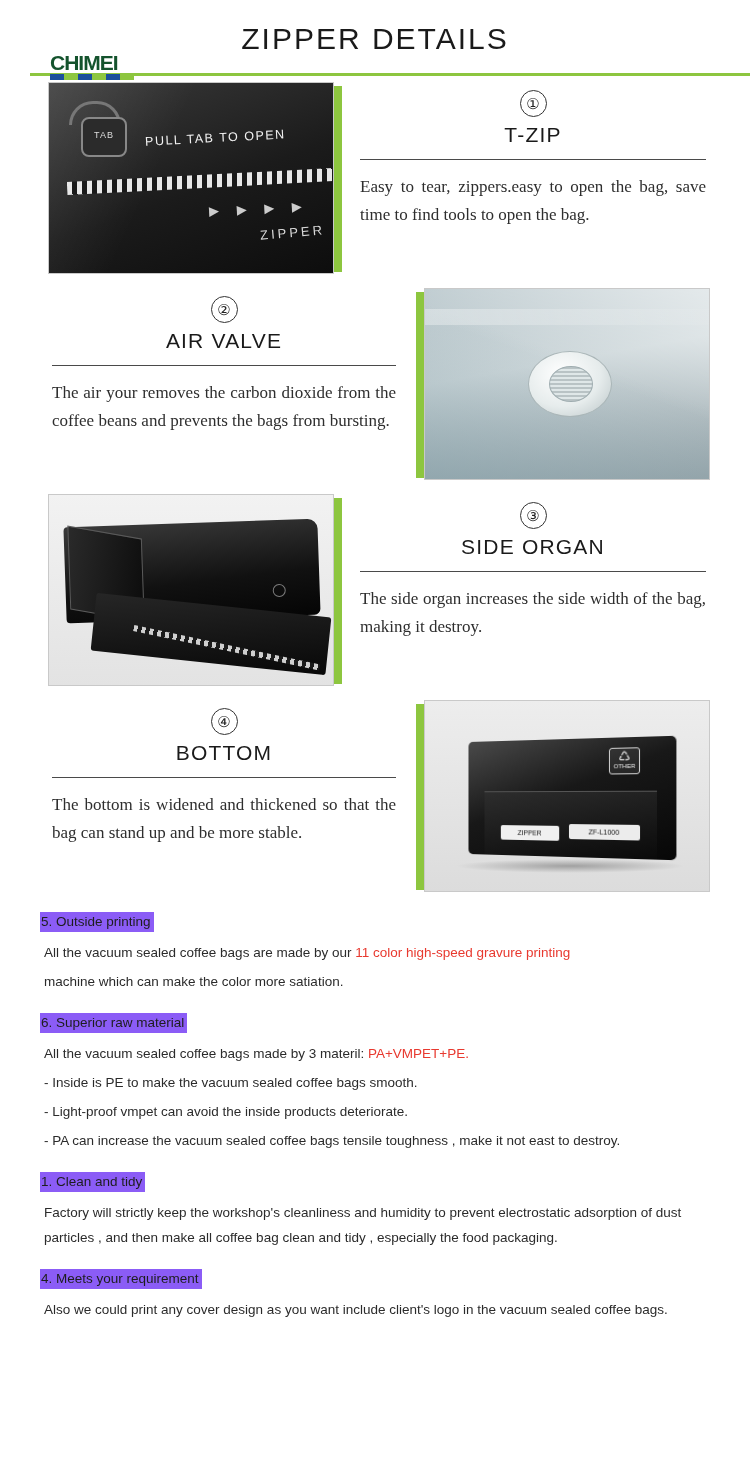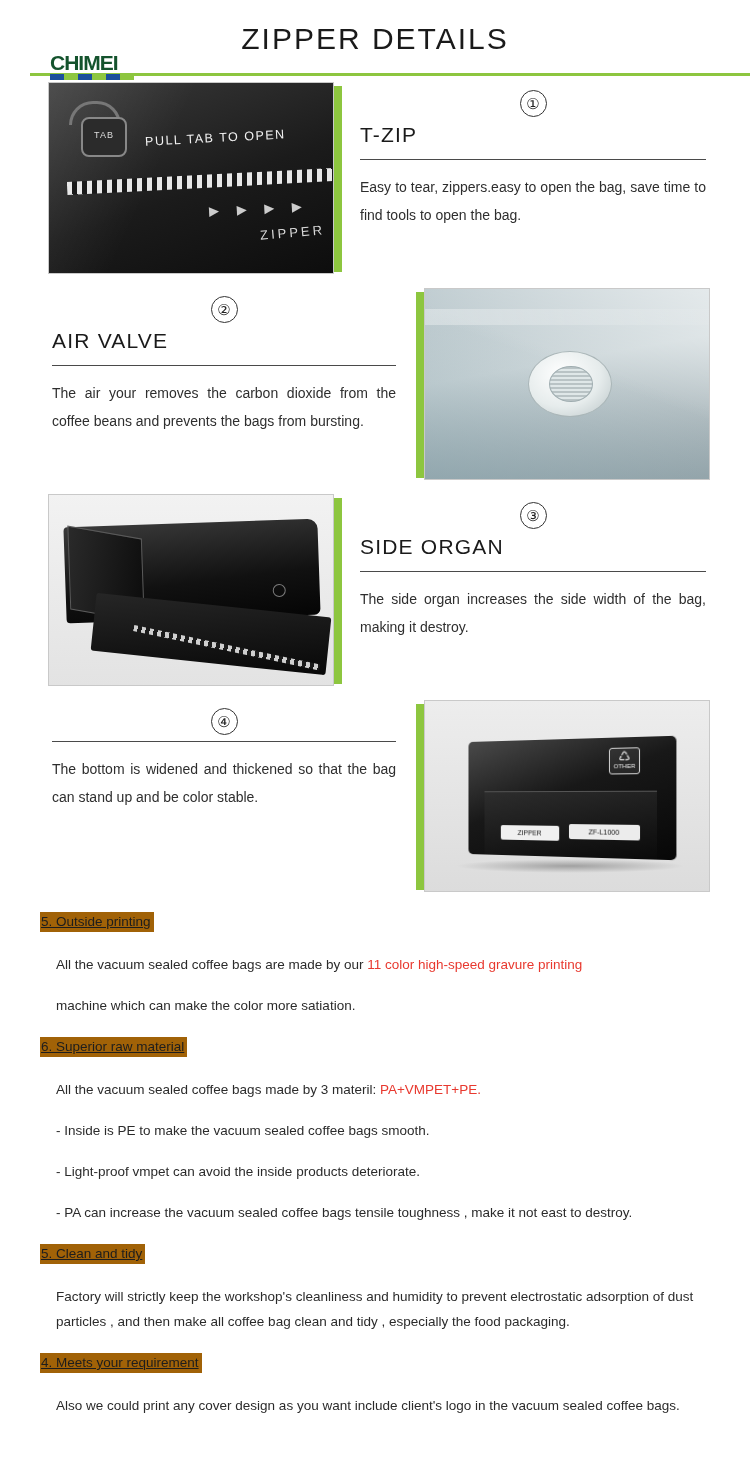--- a/index.html
+++ b/index.html
@@ -105,36 +105,38 @@
     width: 27px; height: 27px;
     border: 1px solid #333;
     border-radius: 50%;
     margin: 8px auto 6px auto;
     font-size: 15px;
     line-height: 25px;
     text-align: center;
     color: #222;
   }
   .ftitle {
+    text-align: center;
     font-size: 21px;
     letter-spacing: 1.2px;
     color: #1a1a1a;
     padding-bottom: 12px;
     font-weight: 400;
   }
   .fdivider {
     height: 1px;
     background: #4a4a4a;
     margin: 0 0 13px 0;
   }
   .fbody {
-    font-size: 14px;
+    font-size: 17px;
     line-height: 28px;
     color: #2e2e2e;
     text-align: justify;
+    font-family: Liberation Serif, serif;
   }
 
   
   .ph-zip { background: linear-gradient(160deg,#3a3a3a 0%,#1b1b1b 55%,#0d0d0d 100%); }
   .zip-tab {
     position: absolute; left: 32px; top: 34px;
     width: 46px; height: 40px; border-radius: 8px;
     background: #2b2b2b; border: 2px solid #888;
   }
   .zip-tab:after {
@@ -258,30 +260,29 @@
   }
 
   
   .blocks {
     padding: 6px 40px 20px 40px;
     margin-top: 8px;
   }
   .block { margin-bottom: 19px; }
   .block-head {
     display: inline-block;
-    background: #a16207;
+    background: #8b5cf6;
     color: #1d1d1d;
     font-size: 13.5px;
     line-height: 18px;
     padding: 1px 3px 1px 1px;
     margin-bottom: 4px;
-    text-decoration: underline;
   }
   .block p {
-    margin: 16px;
+    margin: 4px;
     font-size: 13.5px;
     line-height: 25px;
     color: #2b2b2b;
   }
   .hl-red { color: #e8392f; }
 </style>
 </head>
 <body>
 
 <div class="header">
@@ -370,23 +371,24 @@
         <div class="bot-front">
           <div class="bot-label-l">ZIPPER</div>
           <div class="bot-label-r">ZF-L1000</div>
         </div>
       </div>
     </div>
     <div class="photo-accent"></div>
   </div>
   <div class="ftext">
     <div class="num-circle">④</div>
+    <div class="ftitle">BOTTOM</div>
     <div class="fdivider"></div>
-    <div class="fbody">The bottom is widened and thickened so that the bag can stand up and be color stable.</div>
+    <div class="fbody">The bottom is widened and thickened so that the bag can stand up and be more stable.</div>
   </div>
 </div>
 
 <div class="blocks" id="blocks-container">
     <div class="block"><div class="block-head">5. Outside printing</div><p><span>All the vacuum sealed coffee bags are made by our </span><span class="hl-red">11 color high-speed gravure printing</span></p><p><span>machine which can make the color more satiation.</span></p></div>
     <div class="block"><div class="block-head">6. Superior raw material</div><p><span>All the vacuum sealed coffee bags made by 3 materil: </span><span class="hl-red">PA+VMPET+PE.</span></p><p><span>- Inside is PE to make the vacuum sealed coffee bags smooth.</span></p><p><span>- Light-proof vmpet can avoid the inside products deteriorate.</span></p><p><span>- PA can increase the vacuum sealed coffee bags tensile toughness , make it not east to destroy.</span></p></div>
-    <div class="block"><div class="block-head">5. Clean and tidy</div><p><span>Factory will strictly keep the workshop's cleanliness and humidity to prevent electrostatic adsorption of dust particles , and then make all coffee bag clean and tidy , especially the food packaging.</span></p></div>
+    <div class="block"><div class="block-head">1. Clean and tidy</div><p><span>Factory will strictly keep the workshop's cleanliness and humidity to prevent electrostatic adsorption of dust particles , and then make all coffee bag clean and tidy , especially the food packaging.</span></p></div>
     <div class="block"><div class="block-head">4. Meets your requirement</div><p><span>Also we could print any cover design as you want include client's logo in the vacuum sealed coffee bags.</span></p></div>
   </div>
 
 </body></html>

